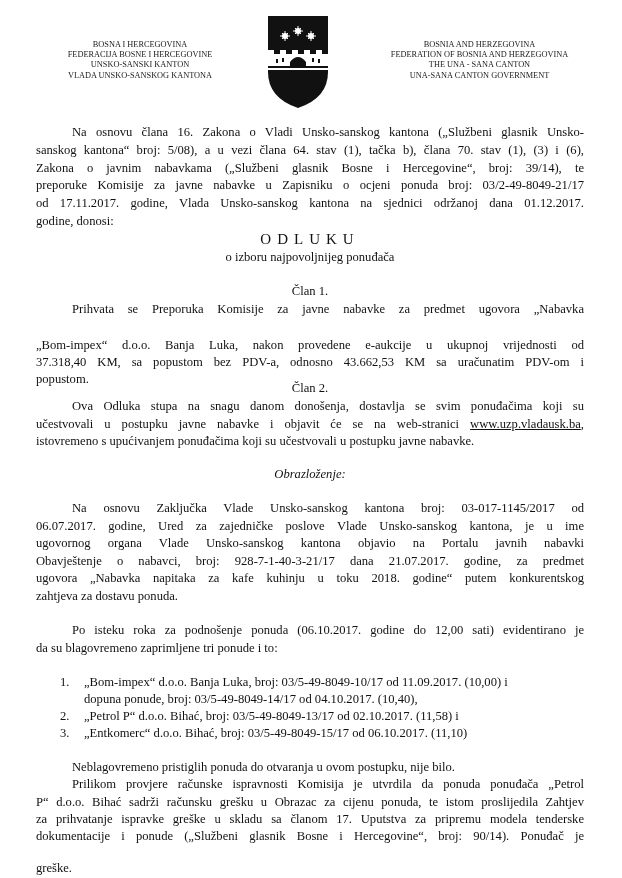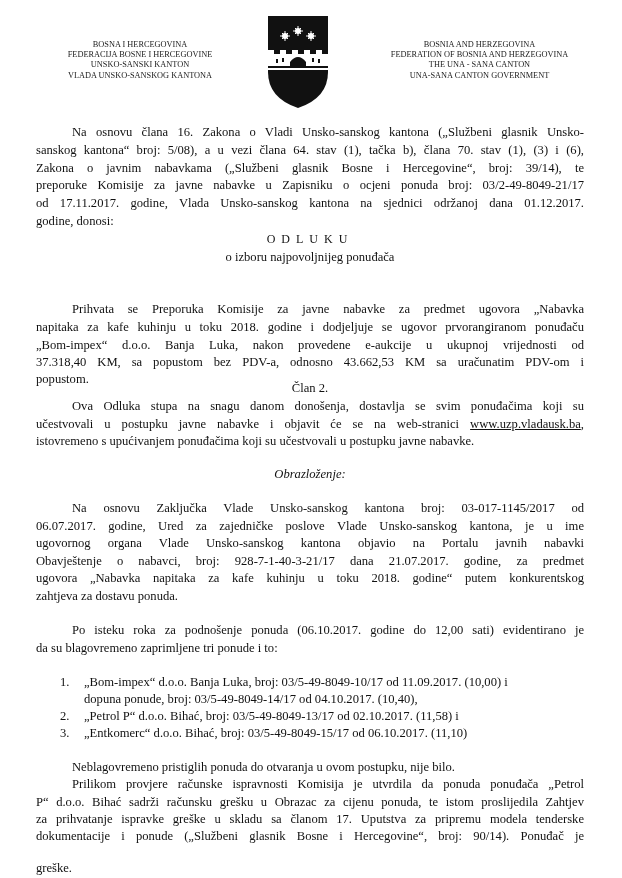--- a/index.html
+++ b/index.html
@@ -12,21 +12,21 @@
   .hdr-left { left:40px; width:200px; }
   .hdr-right { left:362px; width:235px; }
 
   .coat { position:absolute; left:266px; top:14px; width:64px; height:96px; }
 
   .line { position:absolute; left:36px; width:548px; font-size:12.6px; line-height:17px;
           white-space:nowrap; text-align:justify; text-align-last:justify; }
   .line.last { text-align-last:left; }
   .indent { left:72px; width:512px; }
   .center { position:absolute; left:36px; width:548px; text-align:center; font-size:12.6px; line-height:17px; }
-  .title { letter-spacing:6px; font-size:12px; }
+  .title { letter-spacing:6px; font-size:15px; }
   .italic { font-style:italic; }
   .link { text-decoration:underline; }
 
   .li { position:absolute; left:60px; width:520px; font-size:12.6px; line-height:17px; white-space:nowrap; }
   .li .num { display:inline-block; width:24px; }
 </style>
 </head>
 <body>
 
 <div class="page">
@@ -70,22 +70,22 @@
   <div class="line indent" style="top:124px">Na osnovu člana  16. Zakona o Vladi Unsko-sanskog kantona („Službeni glasnik Unsko-</div>
   <div class="line" style="top:142px">sanskog kantona“ broj: 5/08), a u vezi člana 64. stav (1), tačka b), člana 70. stav (1), (3) i (6),</div>
   <div class="line" style="top:160px">Zakona o javnim nabavkama („Službeni glasnik Bosne i Hercegovine“, broj: 39/14), te</div>
   <div class="line" style="top:177px">preporuke Komisije za javne nabavke u Zapisniku o ocjeni ponuda broj: 03/2-49-8049-21/17</div>
   <div class="line" style="top:195px">od 17.11.2017. godine, Vlada Unsko-sanskog kantona na sjednici održanoj dana 01.12.2017.</div>
   <div class="line last" style="top:213px">godine,  donosi:</div>
 
   <div class="center title" style="top:231px">ODLUKU</div>
   <div class="center" style="top:249px">o izboru najpovoljnijeg ponuđača</div>
 
+  <div class="center" style="top:283px">Član 1.</div>
   <div class="line indent" style="top:301px">Prihvata se Preporuka Komisije za javne nabavke za predmet ugovora „Nabavka</div>
-  <div class="line" style="top:319px">napitaka za kafe kuhinju u toku 2018. godine i dodjeljuje se ugovor prvorangiranom ponuđaču</div>
   <div class="line" style="top:337px">„Bom-impex“ d.o.o. Banja Luka, nakon provedene e-aukcije u ukupnoj vrijednosti od</div>
   <div class="line" style="top:354px">37.318,40 KM, sa popustom bez PDV-a, odnosno 43.662,53 KM sa uračunatim PDV-om i</div>
   <div class="line last" style="top:371px">popustom.</div>
 
   <div class="center" style="top:380px">Član 2.</div>
   <div class="line indent" style="top:398px">Ova Odluka stupa na snagu danom donošenja, dostavlja se svim ponuđačima koji su</div>
   <div class="line" style="top:416px">
     <span>učestvovali u postupku javne nabavke i objavit će se na web-stranici </span><span class="link">www.uzp.vladausk.ba</span><span>,</span>
   </div>
   <div class="line last" style="top:433px">istovremeno s upućivanjem ponuđačima koji su učestvovali u postupku javne nabavke.</div>

